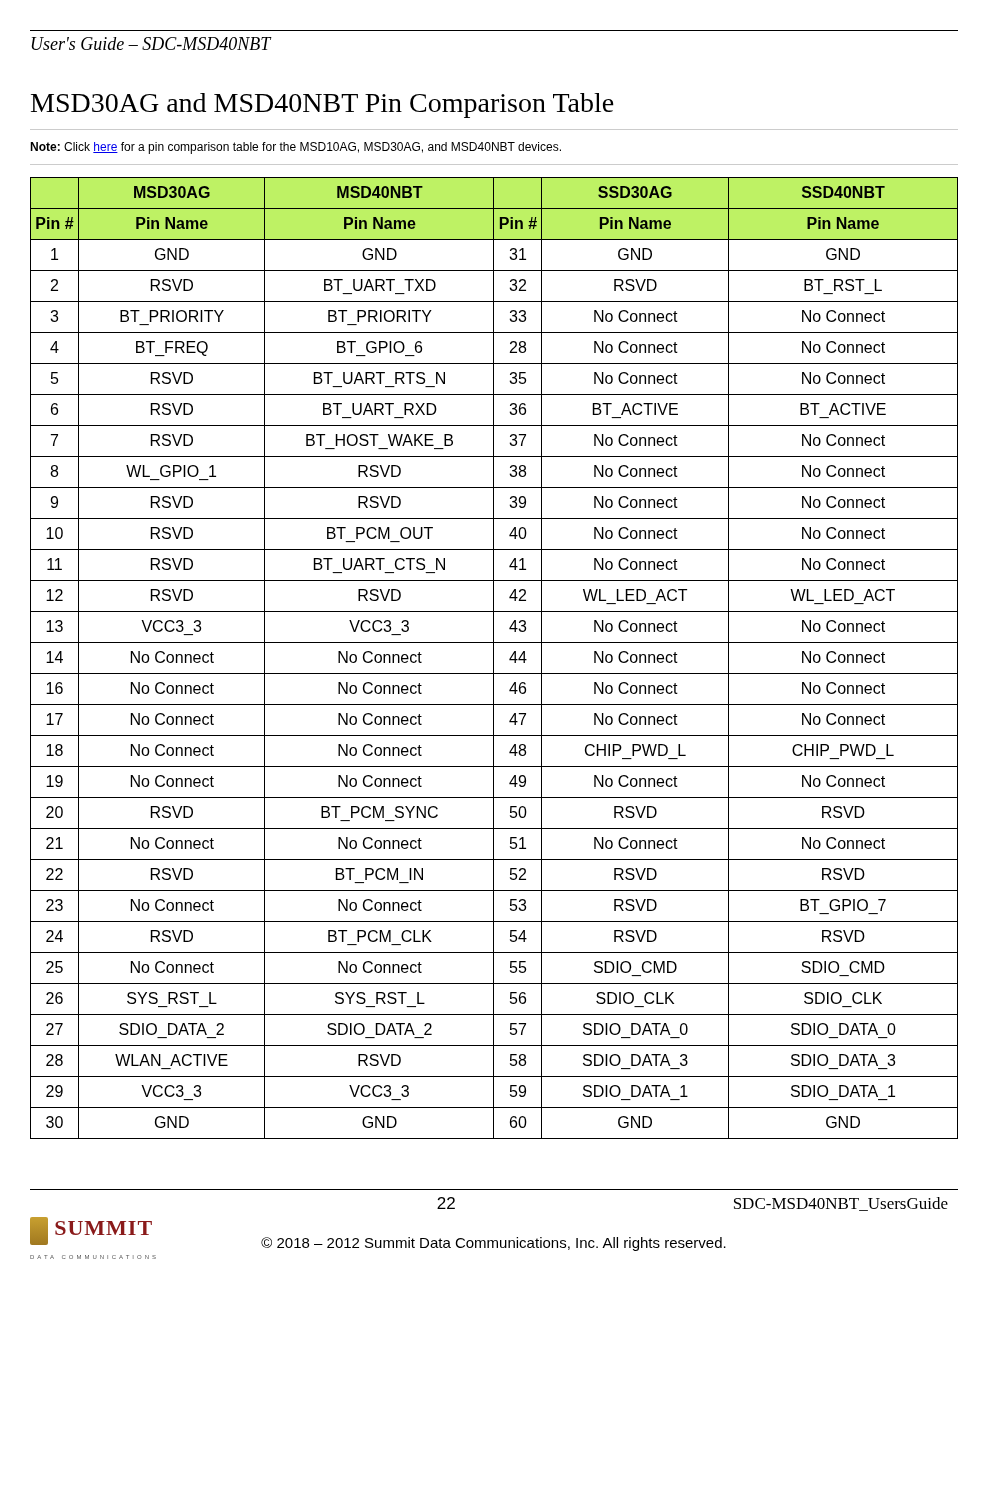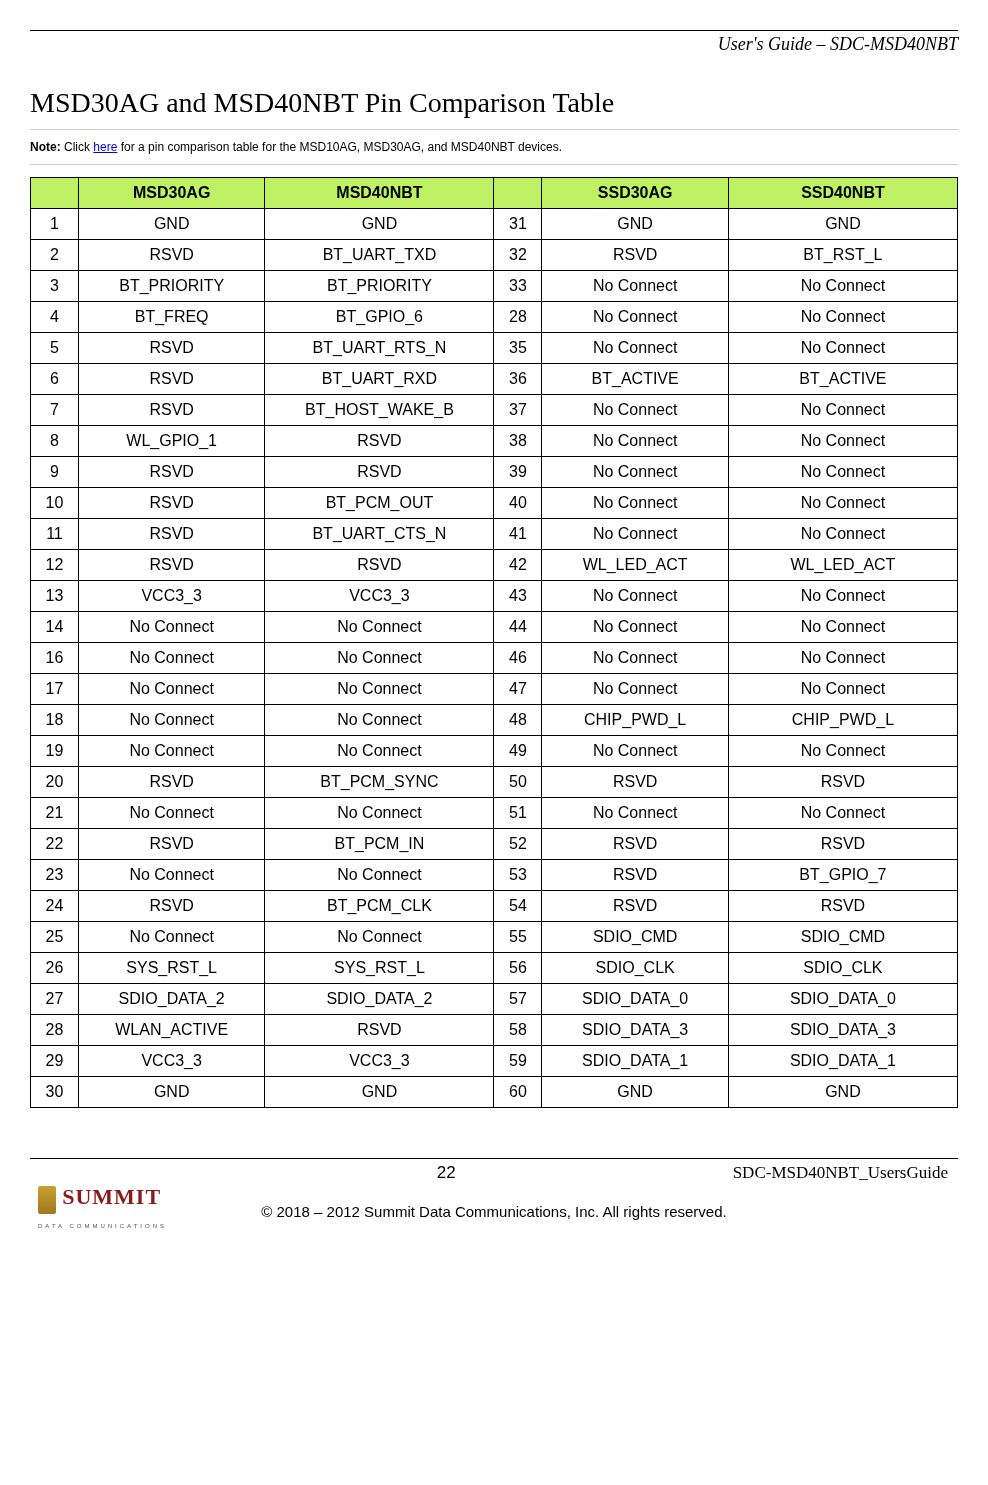--- a/index.html
+++ b/index.html
@@ -6,21 +6,21 @@
   body {
     margin: 0;
     padding: 30px 30px 10px 30px;
     font-family: Arial, sans-serif;
     font-size: 15px;
     color: #000;
     background: #fff;
     width: 988px;
   }
   .top-rule { border-top: 1px solid #000; margin-bottom: 3px; }
-  .header-row { text-align: right; font-style: italic; font-family: 'Times New Roman', serif; font-size: 18px; margin-bottom: 32px; }
+  .header-row { font-style: italic; font-family: 'Times New Roman', serif; font-size: 18px; margin-bottom: 32px; }
   h1 { font-family: 'Times New Roman', serif; font-size: 28px; font-weight: normal; margin: 25px 0 10px 0; }
   .sep { border-top: 1px solid #ccc; margin: 8px 0; }
   .note-line { font-size: 12px; margin: 10px 0; }
   .note-line b { font-weight: bold; }
   .note-line a { color: #0000EE; text-decoration: underline; }
   table.pins {
     border-collapse: collapse;
     width: 100%;
     margin-top: 12px;
     font-size: 16px;
@@ -38,21 +38,21 @@
   col.name2 { width: 215px; }
   .footer {
     margin-top: 50px;
     position: relative;
   }
   .footer-rule { border-top: 1px solid #000; margin-bottom: 4px; }
   .footer-row1 { display: flex; justify-content: space-between; font-size: 17px; padding: 0 10px; }
   .footer-row1 .pg { text-align: center; flex: 1; }
   .footer-row1 .right { font-family: 'Times New Roman', serif; }
   .footer-row2 { display: flex; align-items: center; justify-content: center; position: relative; margin-top: 8px; min-height: 40px; }
-  .footer-row2 .logo { position: absolute; left: 8px; bottom: 0; }
+  .footer-row2 .logo { position: absolute; left: 0; bottom: 0; }
   .footer-row2 .copy { font-size: 15px; }
   .logo-main { font-family: 'Times New Roman', serif; font-weight: bold; font-size: 22px; letter-spacing: 1px; color: #8a1a1a; }
   .logo-sub { font-size: 6px; letter-spacing: 3px; color: #555; }
   .logo-bar { display: inline-block; width: 18px; height: 28px; background: linear-gradient(#c8a030,#a07820); border-radius: 2px; vertical-align: middle; margin-right: 2px; }
 </style>
 </head>
 <body>
 
 <div class="top-rule"></div>
 <div class="header-row">User's Guide – SDC-MSD40NBT</div>
@@ -76,20 +76,28 @@
   </colgroup>
   <thead>
     <tr>
       <th></th>
       <th>MSD30AG</th>
       <th>MSD40NBT</th>
       <th></th>
       <th>SSD30AG</th>
       <th>SSD40NBT</th>
     </tr>
+    <tr>
+      <th>Pin #</th>
+      <th>Pin Name</th>
+      <th>Pin Name</th>
+      <th>Pin #</th>
+      <th>Pin Name</th>
+      <th>Pin Name</th>
+    </tr>
   </thead>
   <tbody id="pins-body">
       <tr>
         <td>1</td>
         <td>GND</td>
         <td>GND</td>
         <td>31</td>
         <td>GND</td>
         <td>GND</td>
       </tr>

